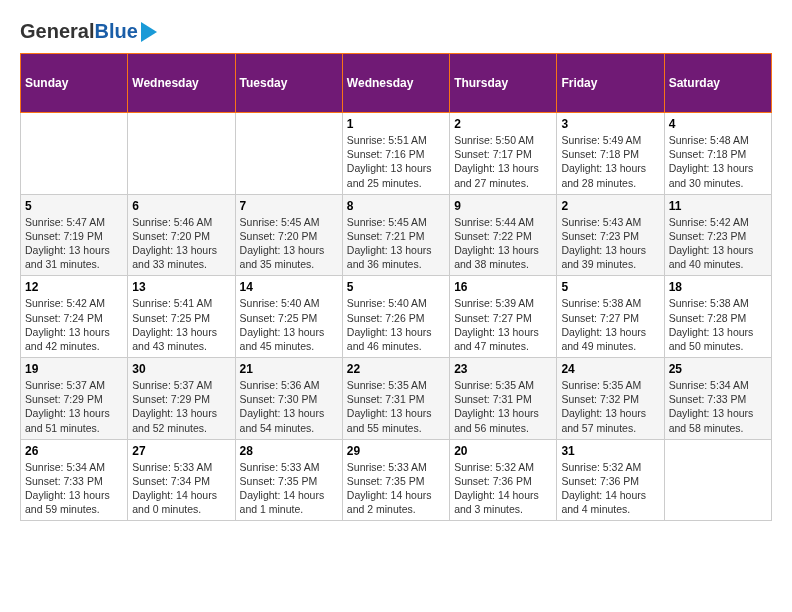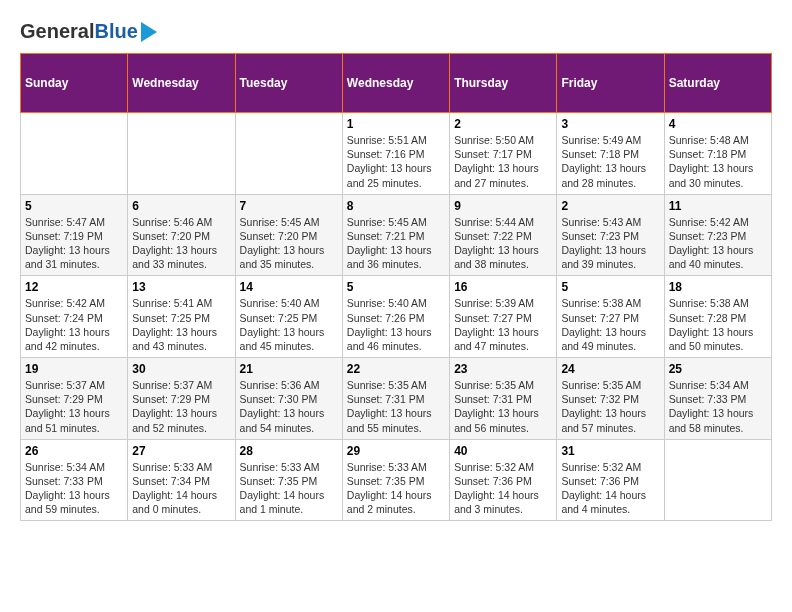--- a/index.html
+++ b/index.html
@@ -223,21 +223,21 @@
         </td>
         <td>
           <div class="day-num">28</div>
           <div class="day-info">Sunrise: 5:33 AM<br>Sunset: 7:35 PM<br>Daylight: 14 hours<br>and 1 minute.</div>
         </td>
         <td>
           <div class="day-num">29</div>
           <div class="day-info">Sunrise: 5:33 AM<br>Sunset: 7:35 PM<br>Daylight: 14 hours<br>and 2 minutes.</div>
         </td>
         <td>
-          <div class="day-num">40</div>
+          <div class="day-num">20</div>
           <div class="day-info">Sunrise: 5:32 AM<br>Sunset: 7:36 PM<br>Daylight: 14 hours<br>and 3 minutes.</div>
         </td>
         <td>
           <div class="day-num">31</div>
           <div class="day-info">Sunrise: 5:32 AM<br>Sunset: 7:36 PM<br>Daylight: 14 hours<br>and 4 minutes.</div>
         </td>
         <td class="empty-cell"></td>
       </tr>
     </tbody>
 </table>

